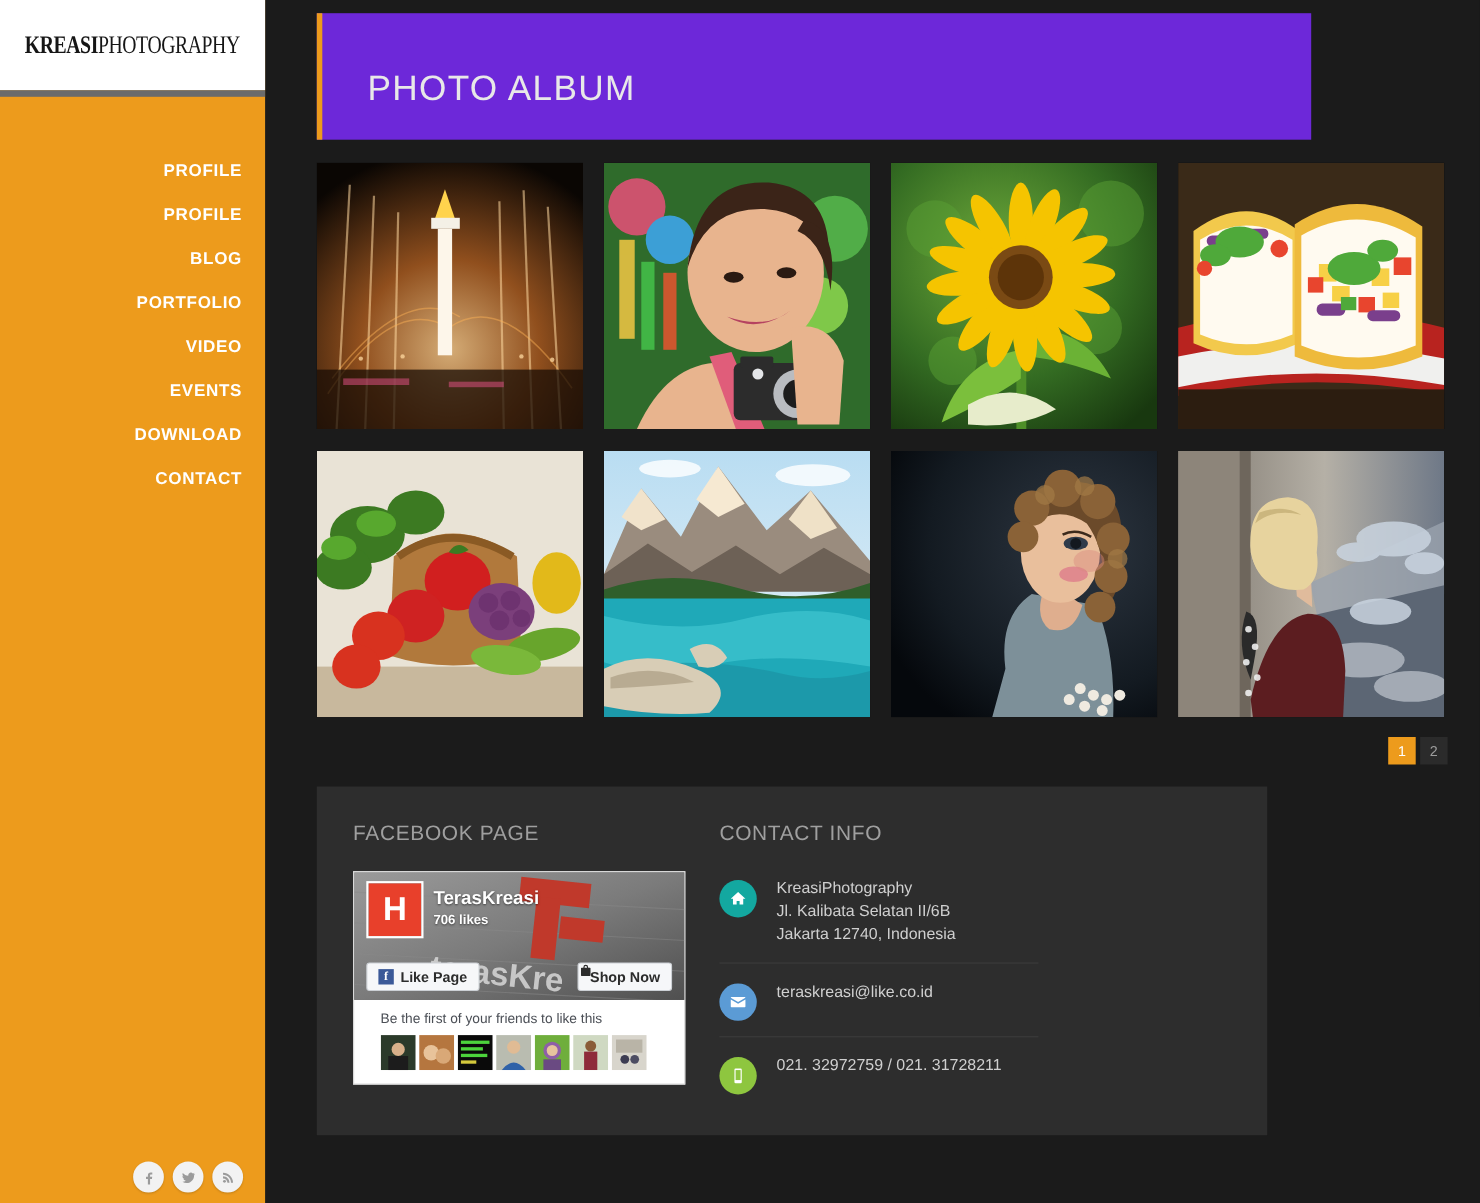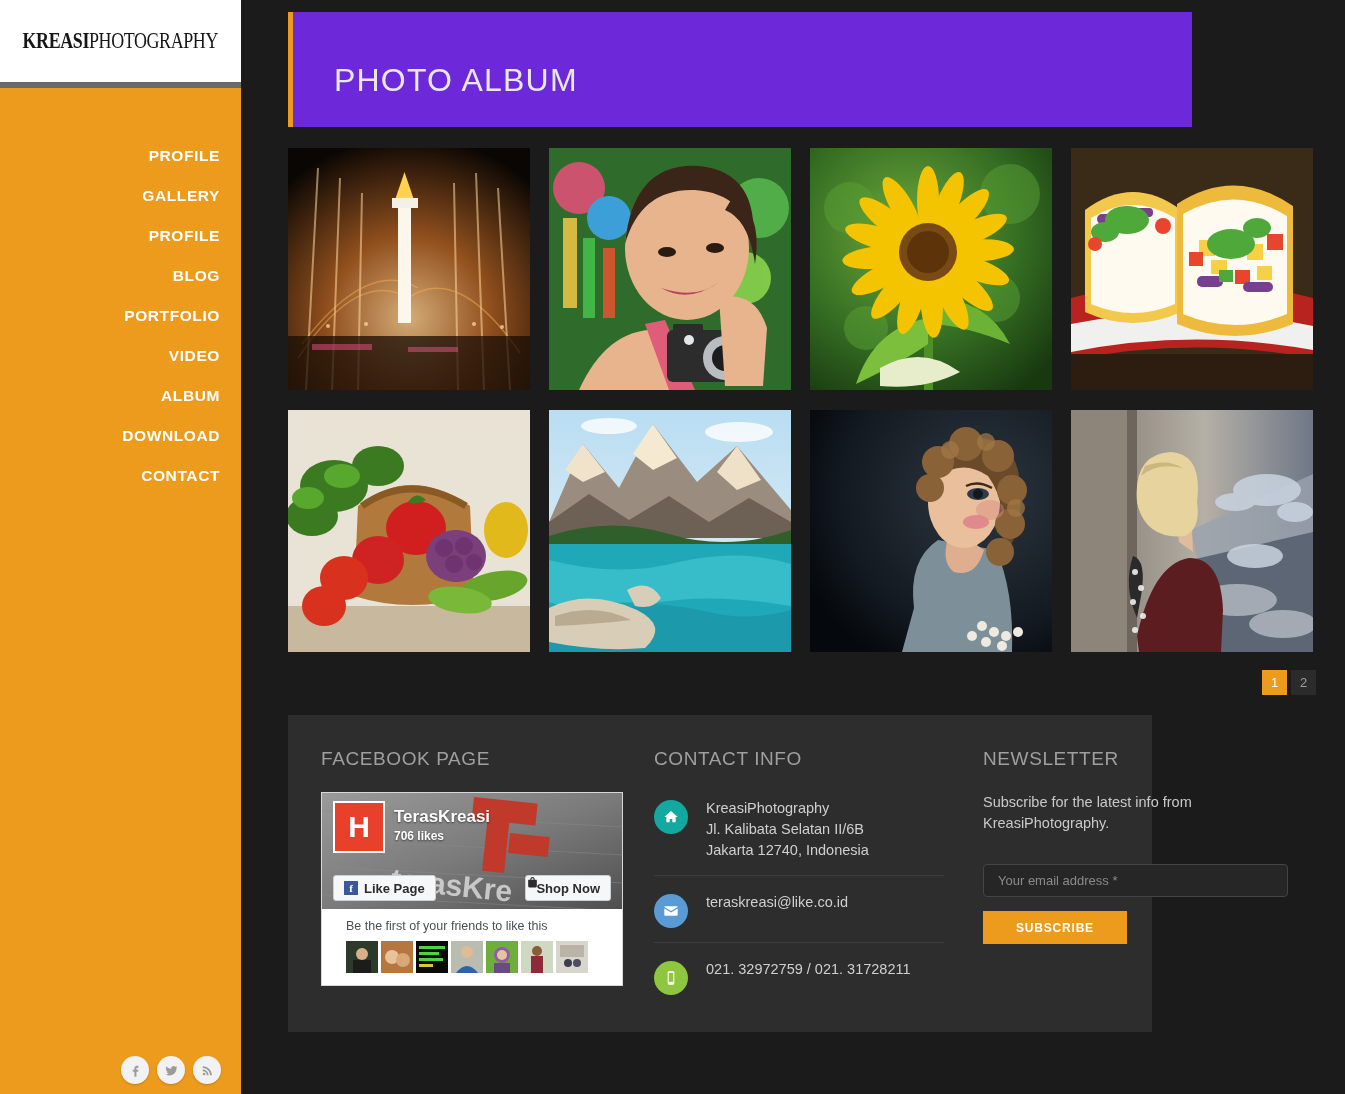--- a/index.html
+++ b/index.html
@@ -191,26 +191,25 @@
 
   <div class="sidebar">
 
     <div class="logo-box">
       <div class="logo-text"><span>KREASI</span><span class="thin">PHOTOGRAPHY</span></div>
     </div>
     <div class="logo-divider"></div>
 
     <nav class="nav" id="nav">
         <div class="nav-item">PROFILE</div>
-        <div class="nav-item">GALLERY</div>
         <div class="nav-item">PROFILE</div>
         <div class="nav-item">BLOG</div>
         <div class="nav-item">PORTFOLIO</div>
         <div class="nav-item">VIDEO</div>
-        <div class="nav-item">ALBUM</div>
+        <div class="nav-item">EVENTS</div>
         <div class="nav-item">DOWNLOAD</div>
         <div class="nav-item">CONTACT</div>
       </nav>
 
     <div class="social-row">
       <div class="social-btn">
         <svg viewBox="0 0 24 24">
             <path d="M13.5 22v-8h2.7l.4-3.1h-3.1V8.9c0-.9.25-1.5 1.55-1.5h1.65V4.6c-.29-.04-1.27-.12-2.4-.12-2.38 0-4 1.45-4 4.11v2.3H7.6V14h2.7v8z"></path>
           </svg>
       </div>
@@ -676,22 +675,16 @@
         <div class="c-icon" id="ic-phone" style="background: rgb(142, 198, 63);">
           <svg viewBox="0 0 24 24">
               <rect x="7" y="2" width="10" height="20" rx="1.6"></rect>
               <rect x="8.6" y="4.2" width="6.8" height="13.6" fill="#8ec63f"></rect>
             </svg>
         </div>
         <div class="c-text">021. 32972759 / 021. 31728211</div>
       </div>
     </div>
 
-    <div class="footer-col col-news">
-      <div class="col-title">NEWSLETTER</div>
-      <div class="news-text">Subscribe for the latest info from KreasiPhotography.</div>
-      <input class="news-input" type="text" placeholder="Your email address *" style="">
-      <button class="news-btn">SUBSCRIBE</button>
-    </div>
   </div>
 
 
 </div>
 
 </body></html>

